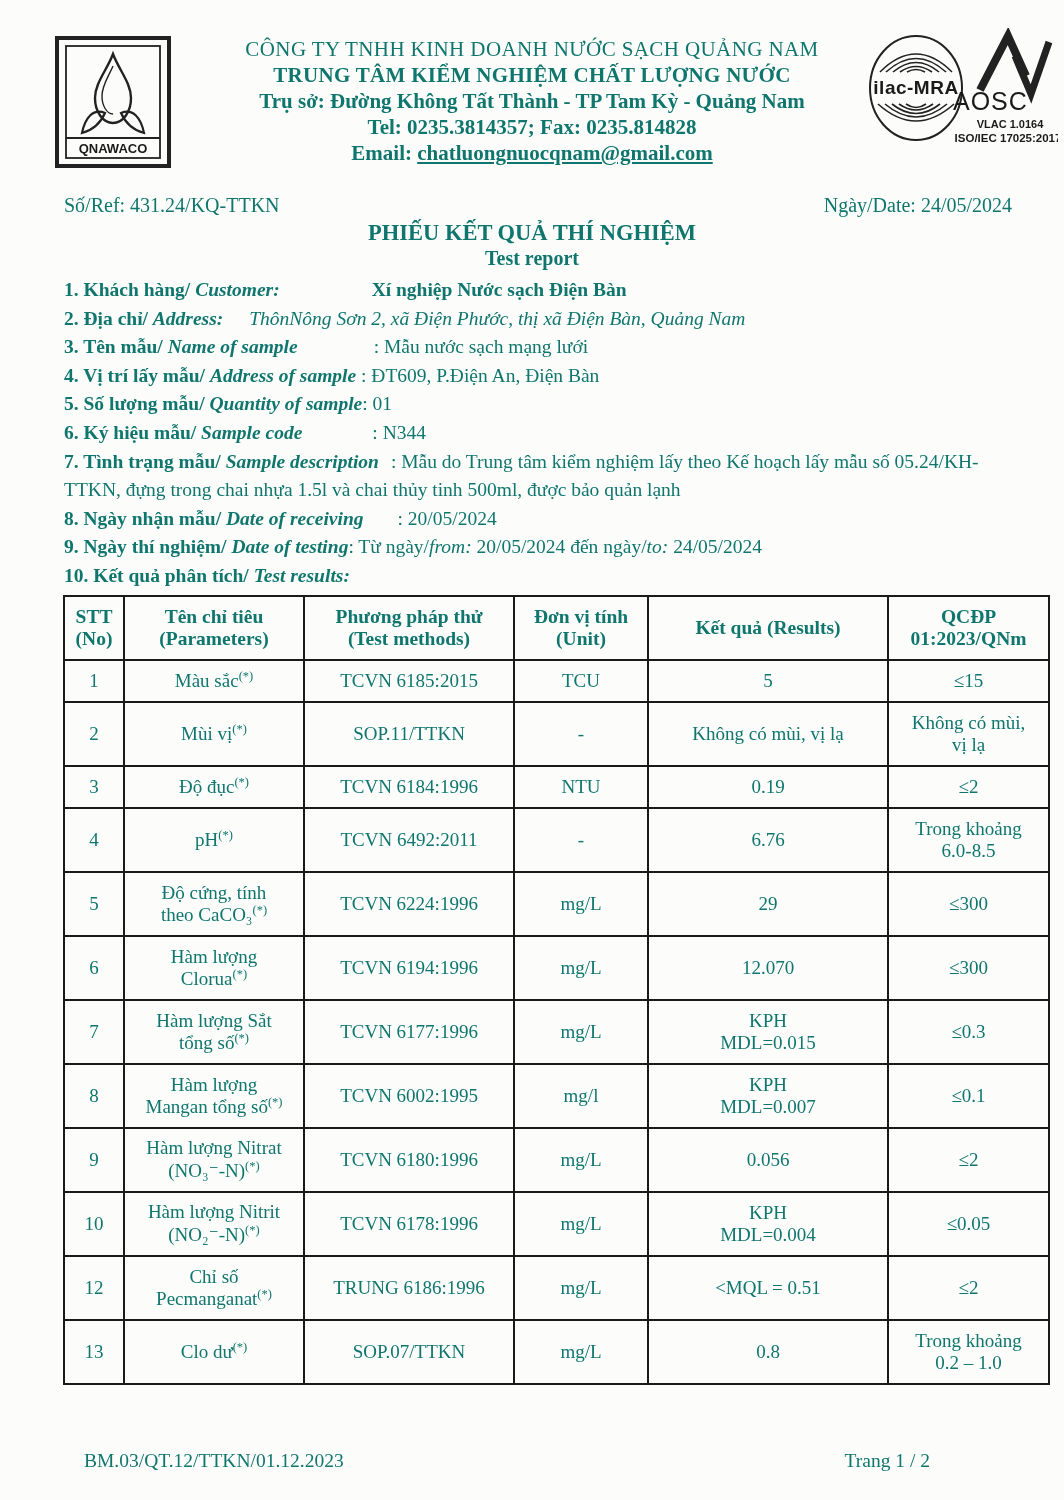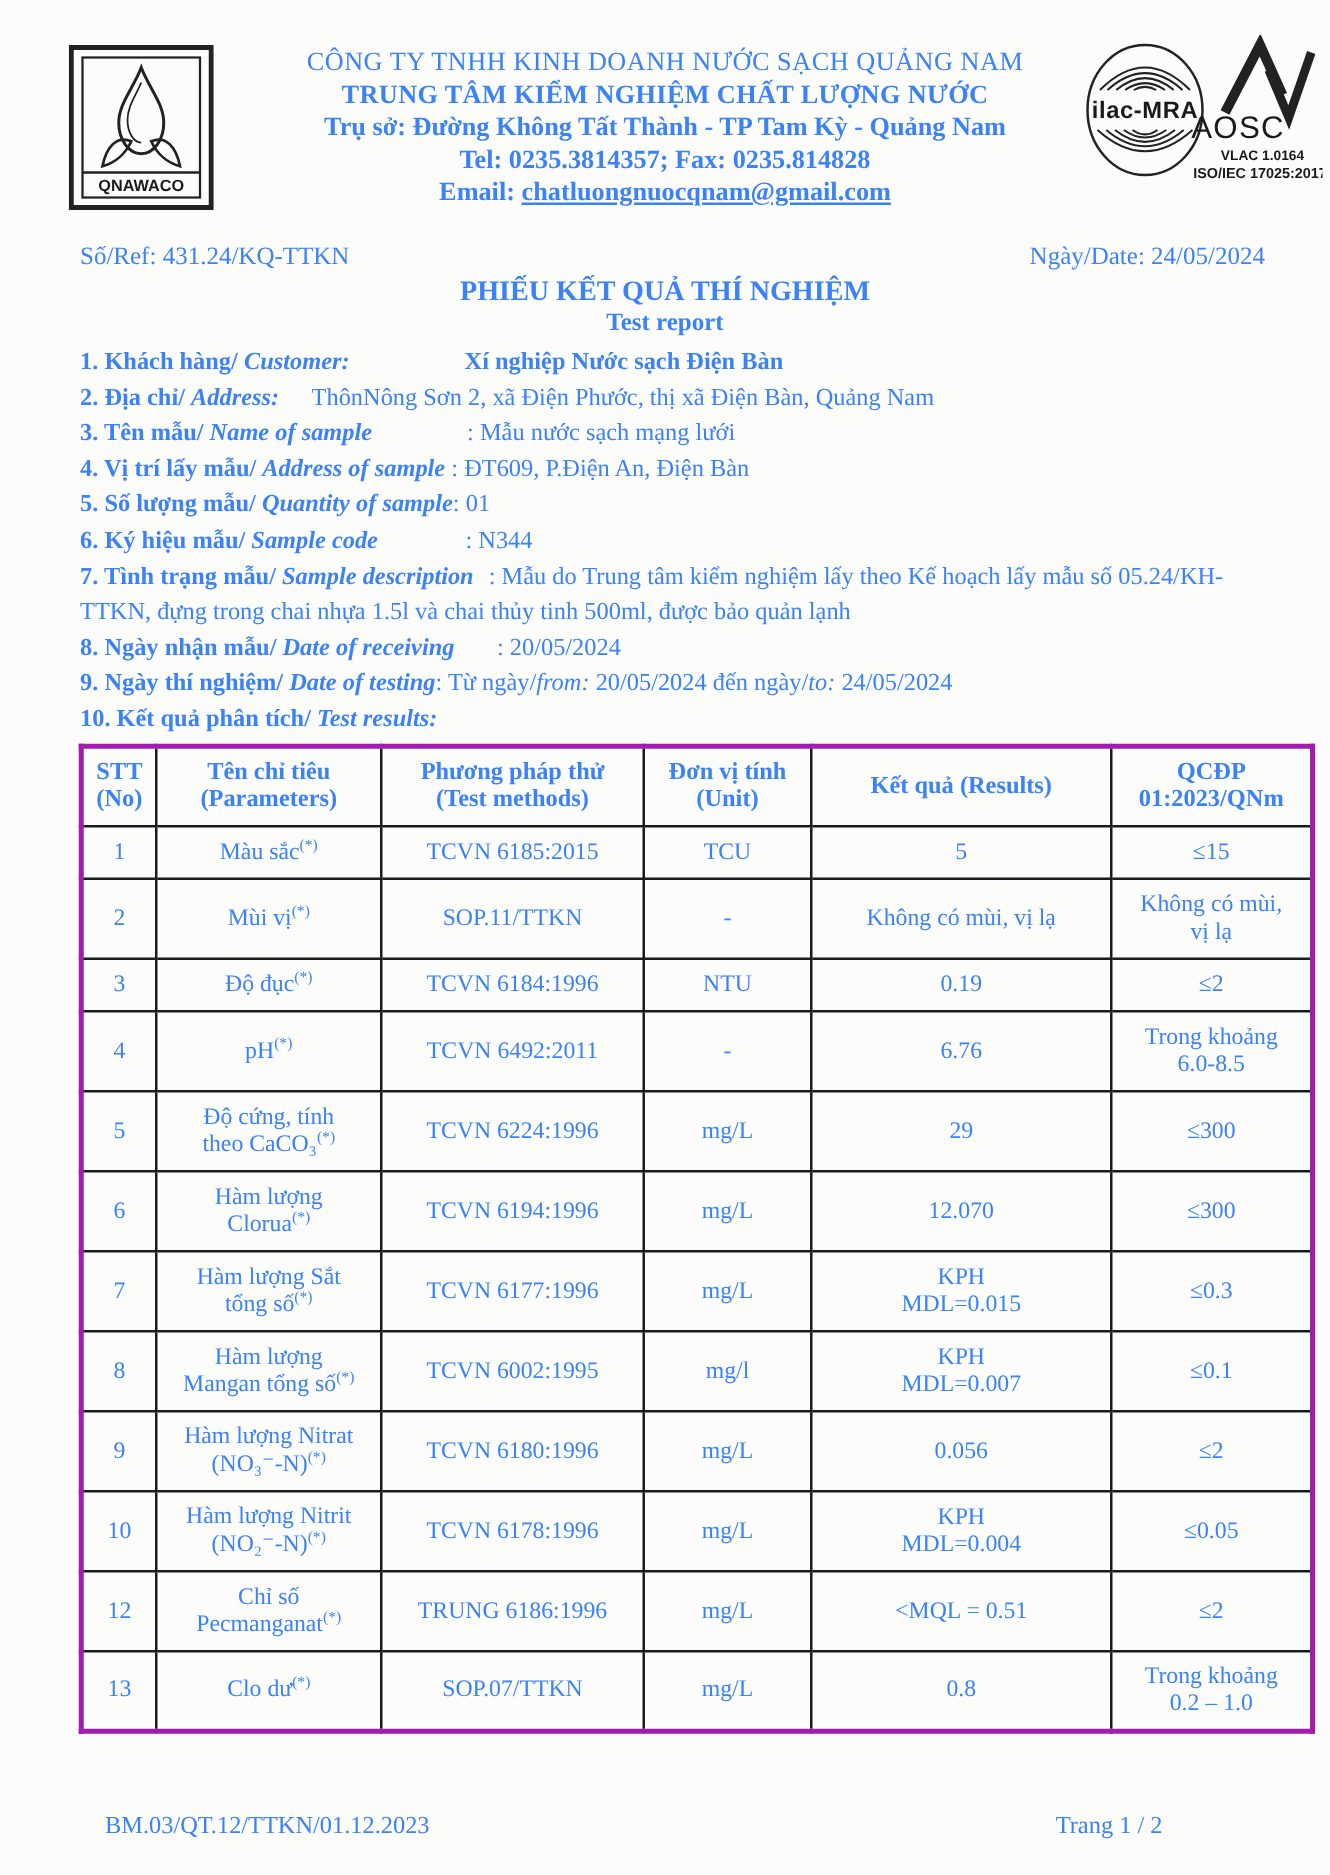--- a/index.html
+++ b/index.html
@@ -1,19 +1,19 @@
 <!DOCTYPE html>
 <html><head>
 <meta charset="utf-8">
 <style>
   * { box-sizing: border-box; }
   html,body { margin:0; padding:0; }
   .page {
     position:relative; width:1064px; height:1500px;
-    background:#fcfcfa; color:#3b82f6; overflow:hidden;
+    background:#fcfcfa; color:#0f766e; overflow:hidden;
     font-family:"Liberation Serif","DejaVu Serif",serif;
   }
   
   .letterhead { padding-top:36px; text-align:center; line-height:26px; }
   .lh1 { font-size:21px; letter-spacing:.4px; }
   .lh2 { font-size:21px; font-weight:bold; letter-spacing:.3px; }
   .lh3 { font-size:21px; font-weight:bold; }
   .lh4 { font-size:21px; font-weight:bold; }
   .lh5 { font-size:21px; font-weight:bold; }
   .email-link { text-decoration:underline; }
@@ -26,27 +26,27 @@
   
   .title-main { text-align:center; font-size:22.5px; font-weight:bold; margin-top:3px; }
   .title-sub  { text-align:center; font-size:20px;  font-weight:bold; margin-top:1px; }
   
   .info { margin:6px 46px 0 64px; font-size:19.5px; }
   .info-line { line-height:28.6px; }
   .lbl { font-weight:bold; }
   .en  { font-weight:bold; font-style:italic; }
   .en-light { font-style:italic; }
   .vb  { font-weight:bold; }
-  .m1 { margin-left:92px; } .m2 { margin-left:26px; } .m3 { margin-left:76px; }
+  .m1 { margin-left:92px; } .m2 { margin-left:26px;font-style:italic; } .m3 { margin-left:76px; }
   .m4 { margin-left:70px; } .m5 { margin-left:12px; } .m6 { margin-left:34px; }
   
   table.results {
     border-collapse:collapse; table-layout:fixed;
     margin:4px 0 0 63px; width:985px;
-    border:4px solid #a21caf; font-size:19px;
+    border:2px solid #a21caf; font-size:19px;
   }
   .results th, .results td {
     border:2px solid #1a1a1a; text-align:center; vertical-align:middle;
     white-space:pre-line; padding:2px 4px; overflow:hidden;
   }
   .results th { font-weight:bold; height:62px; font-size:19.5px; }
   .results tr { height:64px; }
   .results tr.short { height:42px; }
   sup { font-size:12.5px; line-height:0; }
   

